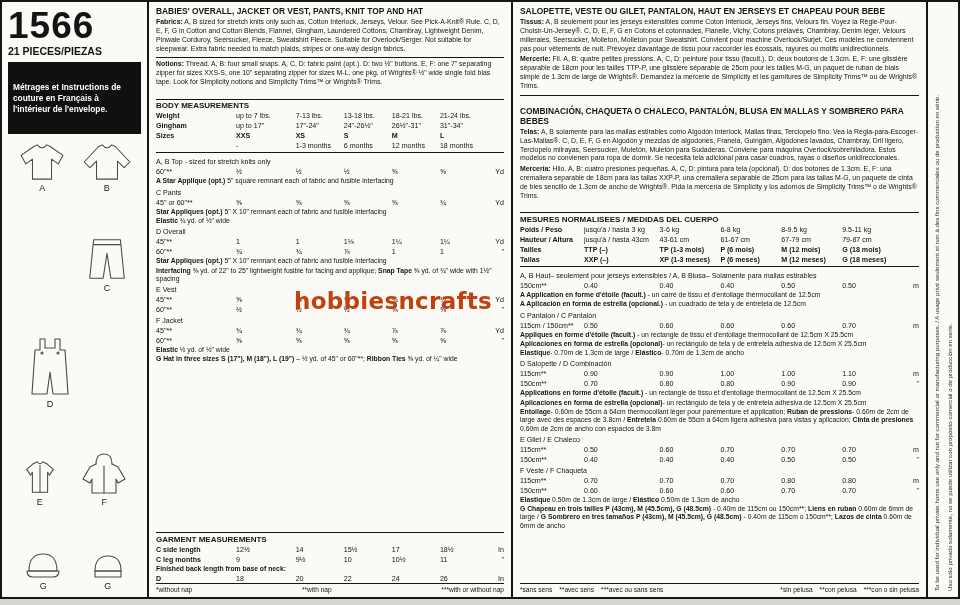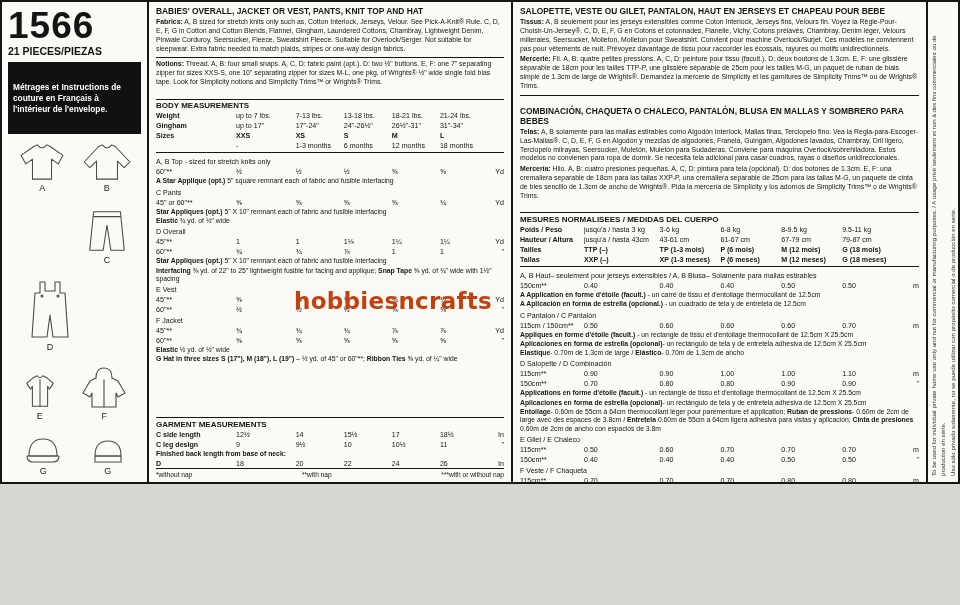--- a/index.html
+++ b/index.html
@@ -1,17 +1,17 @@
 <!DOCTYPE html>
 <html><head>
 <meta charset="utf-8">
 <style>
   *{margin:0;padding:0;box-sizing:border-box}
   html,body{background:#d8d6d0}
-  .page{position:relative;width:960px;height:484px;margin:0 auto;background:#fbfaf6;
+  .page{position:relative;width:960px;height:599px;margin:0 auto;background:#fbfaf6;
         border:2px solid #161616;display:flex;font-family:"Liberation Sans",sans-serif;
         color:#141414;overflow:hidden}
   
   .col-left{flex:0 0 147px;border-right:2px solid #161616;padding:5px 6px 4px;display:flex;flex-direction:column}
   .num{font-size:37px;font-weight:bold;letter-spacing:1px;line-height:1}
   .pieces{font-size:10.5px;font-weight:bold;margin-top:1px}
   .fr-box{background:#101010;color:#fff;font-size:8.3px;font-weight:bold;line-height:1.3;padding:20px 5px;margin-top:5px}
   .sketches{flex:1;display:flex;flex-direction:column;justify-content:space-between;padding:8px 2px 2px}
   .sk-row{display:flex;justify-content:space-around;align-items:flex-end}
   .sk{display:flex;flex-direction:column;align-items:center;gap:1px}
@@ -266,21 +266,21 @@
         <div class="t-row">
           <span class="t-lab b">C side length</span>
           <span class="t-cell c0">12½</span>
           <span class="t-cell">14</span>
           <span class="t-cell">15½</span>
           <span class="t-cell">17</span>
           <span class="t-cell">18½</span>
           <span class="t-unit">In</span>
         </div>
         <div class="t-row">
-          <span class="t-lab b">C leg design</span>
+          <span class="t-lab b">C leg months</span>
           <span class="t-cell c0">9</span>
           <span class="t-cell">9½</span>
           <span class="t-cell">10</span>
           <span class="t-cell">10½</span>
           <span class="t-cell">11</span>
           <span class="t-unit">"</span>
         </div>
         <div class="t-note"><b>Finished back length from base of neck:</b></div>
         <div class="t-row">
           <span class="t-lab b">D</span>

